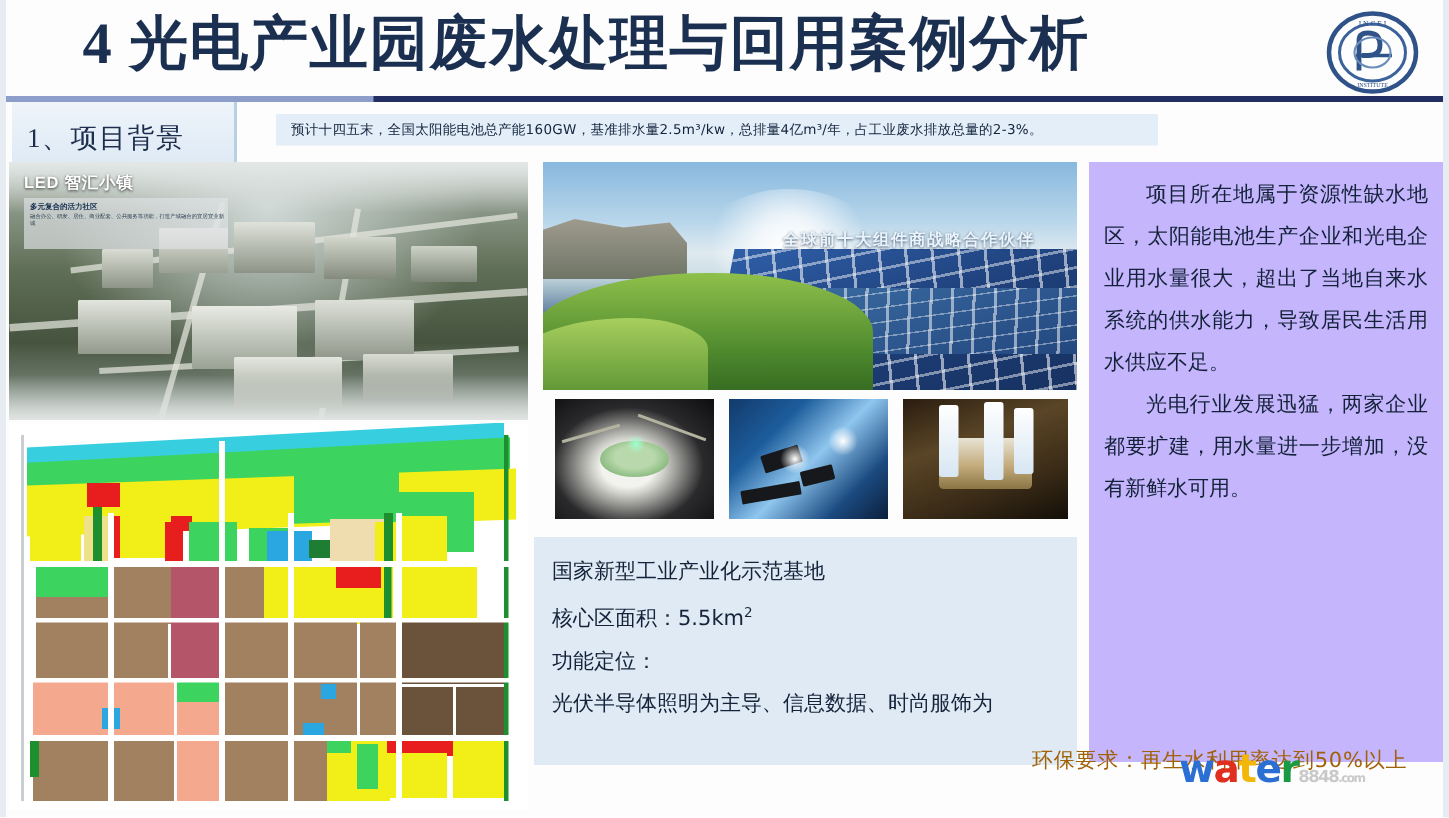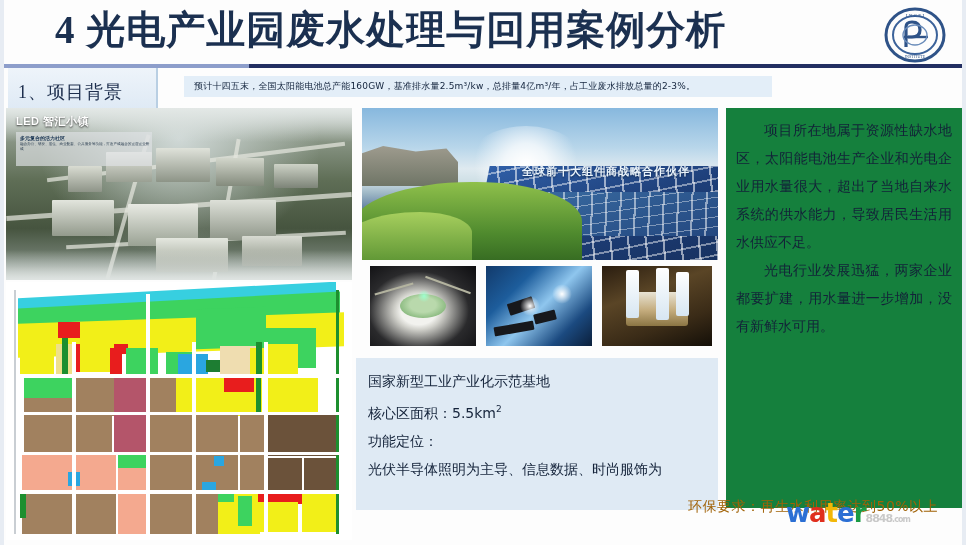--- a/index.html
+++ b/index.html
@@ -108,21 +108,21 @@
       repeating-linear-gradient(-12deg, rgba(255,255,255,.45) 0 2px, rgba(255,255,255,0) 2px 13px),
       linear-gradient(160deg,#2f5fa8 0%,#1e3f79 48%,#16305e 100%);
     transform:skewX(-11deg);}
   .solar .panelfield2{position:absolute;left:176px;bottom:24px;width:190px;height:44px;
     background:
       repeating-linear-gradient(78deg, rgba(255,255,255,.5) 0 2px, rgba(255,255,255,0) 2px 14px),
       repeating-linear-gradient(-8deg, rgba(255,255,255,.4) 0 1px, rgba(255,255,255,0) 1px 10px),
       linear-gradient(160deg,#38699f 0%,#23477f 100%);
     transform:skewX(-14deg);}
   .solar-cap{
-    position:absolute;left:160px;top:56px;width:200px;
+    position:absolute;left:160px;top:44px;width:200px;
     font-size:11px;font-weight:bold;color:#e9f3fb;letter-spacing:1px;
     text-shadow:0 1px 2px rgba(10,30,60,.7);
   }
 
   
   .photo{position:absolute;top:266px;height:80px;overflow:hidden;background:#0a0a0c;}
   .photo1{left:370px;width:106px;
     background:radial-gradient(ellipse at 46% 56%, #f2f2ee 0 22%, #cfcfc9 30%, #2a2a2c 62%, #0d0d10 100%);}
   .photo1 .wafer{position:absolute;left:30px;top:28px;width:46px;height:24px;border-radius:50%;
     background:radial-gradient(ellipse at 50% 45%,#b9d9ac 0 40%,#8fbd84 70%,#6d9a64 100%);}
@@ -149,21 +149,21 @@
     margin:0;padding:2px 8px 0 12px;
     font-size:14px;line-height:26px;color:#14233a;
     font-family:"DejaVu Sans", sans-serif;
   }
   .info-box p:first-child{padding-top:10px;}
   .info-box sup{font-size:9px;}
 
   
   .right-panel{
     position:absolute;left:726px;top:108px;width:236px;height:400px;
-    background:#15803d;
+    background:#c4b5fd;
   }
   .right-panel p{
     margin:0;padding:0 10px;
     font-size:14px;line-height:28px;color:#132238;
     font-family:"DejaVu Sans", sans-serif;
     text-align:justify;
   }
   .right-panel p.ind{text-indent:28px;}
   .right-panel p.first{padding-top:8px;}
 

